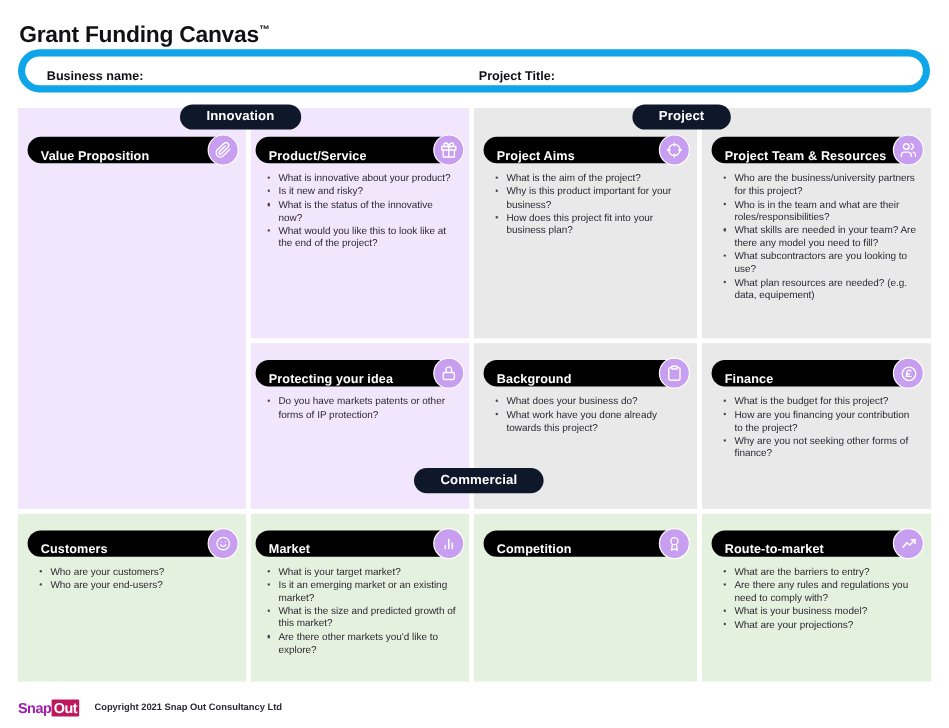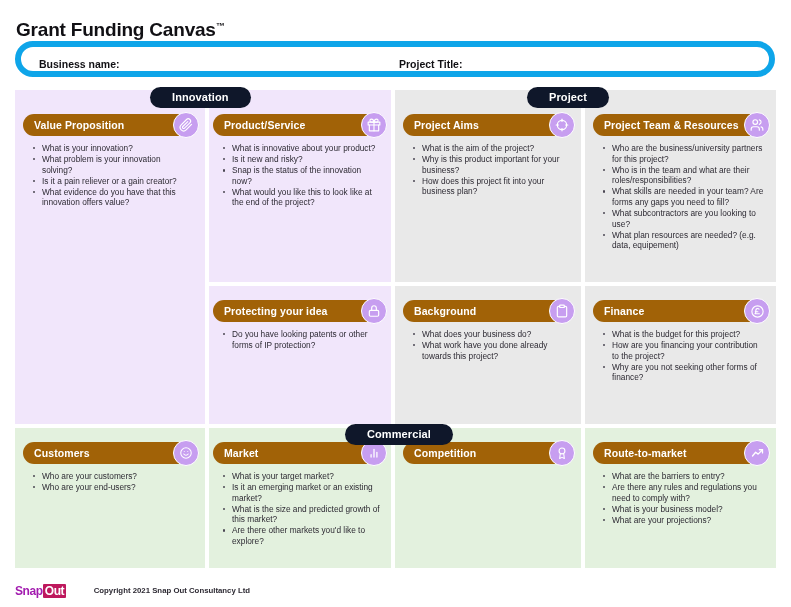--- a/index.html
+++ b/index.html
@@ -58,30 +58,30 @@
     font-size:11px;font-weight:bold;
     border-radius:11px;
     padding:4px 22px 5px 22px;
     text-align:center;
     white-space:nowrap;
     z-index:6;
     letter-spacing:0.1px;
   }
   .pill-innovation{left:150px;top:87px;}
   .pill-project{left:527px;top:87px;}
-  .pill-commercial{left:345px;top:424px;text-align:center;}
+  .pill-commercial{left:345px;top:390px;text-align:center;}
 
   
   .card{position:absolute;box-sizing:border-box;z-index:4;}
   .card-hd{
     position:relative;
-    background:#a16207;
+    background:#000000;
     border-radius:13px;
     height:22px;
-    display:flex;align-items:center;
+    display:flex;align-items:flex-end;
     padding-left:11px;padding-right:34px;
   }
   .card-hd .ttl{
     color:#ffffff;font-size:10.5px;font-weight:bold;letter-spacing:0.1px;
     white-space:nowrap;
   }
   .card-icon{
     position:absolute;right:-2px;top:-2px;
     width:26px;height:26px;border-radius:50%;
     background:#c79ef0;
@@ -103,21 +103,21 @@
   .bullets li:before{
     content:"";position:absolute;left:-9px;top:4px;
     width:2.4px;height:2.4px;border-radius:50%;background:#4b4753;
   }
 
   
   .footer{position:absolute;left:15px;top:581px;height:16px;}
   .logo{display:inline-block;vertical-align:middle;font-size:12px;font-weight:bold;letter-spacing:-0.4px;}
   .logo .snap{color:#a21caf;}
   .logo .out{color:#ffffff;background:#be185d;padding:0 2px;border-radius:1px;}
-  .copy{display:inline-block;vertical-align:middle;margin-left:23px;font-size:7.8px;font-weight:bold;color:#2d2a33;}
+  .copy{display:inline-block;vertical-align:middle;margin-left:8px;font-size:7.8px;font-weight:bold;color:#2d2a33;}
 </style>
 </head>
 <body>
 
 <div class="page">
 
   <h1 class="title"><span>Grant Funding Canvas</span><sup>™</sup></h1>
 
   <div class="infobar">
     <span class="lbl business">Business name:</span>
@@ -137,45 +137,39 @@
 
     <div class="card" style="left:8px;top:24px;width:174px;">
       <div class="card-hd">
         <span class="ttl">Value Proposition</span>
         <span class="card-icon">
           <svg width="14" height="14" viewBox="0 0 24 24" fill="none" stroke="#ffffff" stroke-width="2" stroke-linecap="round" stroke-linejoin="round">
               <path d="M21.44 11.05l-9.19 9.19a6 6 0 0 1-8.49-8.49l9.19-9.19a4 4 0 0 1 5.66 5.66l-9.2 9.19a2 2 0 0 1-2.83-2.83l8.49-8.48"></path>
             </svg>
         </span>
       </div>
-      <ul class="bullets">
-        <li>What is your innovation?</li>
-        <li>What problem is your innovation solving?</li>
-        <li>Is it a pain reliever or a gain creator?</li>
-        <li>What evidence do you have that this innovation offers value?</li>
-      </ul>
     </div>
 
     <div class="card" style="left:198px;top:24px;width:172px;">
       <div class="card-hd">
         <span class="ttl">Product/Service</span>
         <span class="card-icon">
           <svg width="14" height="14" viewBox="0 0 24 24" fill="none" stroke="#ffffff" stroke-width="2" stroke-linecap="round" stroke-linejoin="round">
               <polyline points="20 12 20 22 4 22 4 12"></polyline>
               <rect x="2" y="7" width="20" height="5"></rect>
               <line x1="12" y1="22" x2="12" y2="7"></line>
               <path d="M12 7H7.5a2.5 2.5 0 0 1 0-5C11 2 12 7 12 7z"></path>
               <path d="M12 7h4.5a2.5 2.5 0 0 0 0-5C13 2 12 7 12 7z"></path>
             </svg>
         </span>
       </div>
       <ul class="bullets">
         <li>What is innovative about your product?</li>
         <li>Is it new and risky?</li>
-        <li>Snap is the status of the innovation now?</li>
+        <li>What is the status of the innovative now?</li>
         <li>What would you like this to look like at the end of the project?</li>
       </ul>
     </div>
 
     <div class="card" style="left:388px;top:24px;width:170px;">
       <div class="card-hd">
         <span class="ttl">Project Aims</span>
         <span class="card-icon">
           <svg width="14" height="14" viewBox="0 0 24 24" fill="none" stroke="#ffffff" stroke-width="2" stroke-linecap="round" stroke-linejoin="round">
               <circle cx="12" cy="12" r="8"></circle>
@@ -201,38 +195,38 @@
               <path d="M16 21v-2a4 4 0 0 0-4-4H6a4 4 0 0 0-4 4v2"></path>
               <circle cx="9" cy="7" r="4"></circle>
               <path d="M22 21v-2a4 4 0 0 0-3-3.87"></path>
               <path d="M16 3.13a4 4 0 0 1 0 7.75"></path>
             </svg>
         </span>
       </div>
       <ul class="bullets">
         <li>Who are the business/university partners for this project?</li>
         <li>Who is in the team and what are their roles/responsibilities?</li>
-        <li>What skills are needed in your team? Are forms any gaps you need to fill?</li>
+        <li>What skills are needed in your team? Are there any model you need to fill?</li>
         <li>What subcontractors are you looking to use?</li>
         <li>What plan resources are needed? (e.g. data, equipement)</li>
       </ul>
     </div>
 
     <div class="card" style="left:198px;top:210px;width:172px;">
       <div class="card-hd">
         <span class="ttl">Protecting your idea</span>
         <span class="card-icon">
           <svg width="14" height="14" viewBox="0 0 24 24" fill="none" stroke="#ffffff" stroke-width="2" stroke-linecap="round" stroke-linejoin="round">
               <rect x="4" y="11" width="16" height="10" rx="2"></rect>
               <path d="M8 11V7a4 4 0 0 1 8 0v4"></path>
             </svg>
         </span>
       </div>
       <ul class="bullets">
-        <li>Do you have looking patents or other forms of IP protection?</li>
+        <li>Do you have markets patents or other forms of IP protection?</li>
       </ul>
     </div>
 
     <div class="card" style="left:388px;top:210px;width:170px;">
       <div class="card-hd">
         <span class="ttl">Background</span>
         <span class="card-icon">
           <svg width="14" height="14" viewBox="0 0 24 24" fill="none" stroke="#ffffff" stroke-width="2" stroke-linecap="round" stroke-linejoin="round">
               <path d="M16 4h2a2 2 0 0 1 2 2v14a2 2 0 0 1-2 2H6a2 2 0 0 1-2-2V6a2 2 0 0 1 2-2h2"></path>
               <rect x="8" y="2" width="8" height="4" rx="1"></rect>

